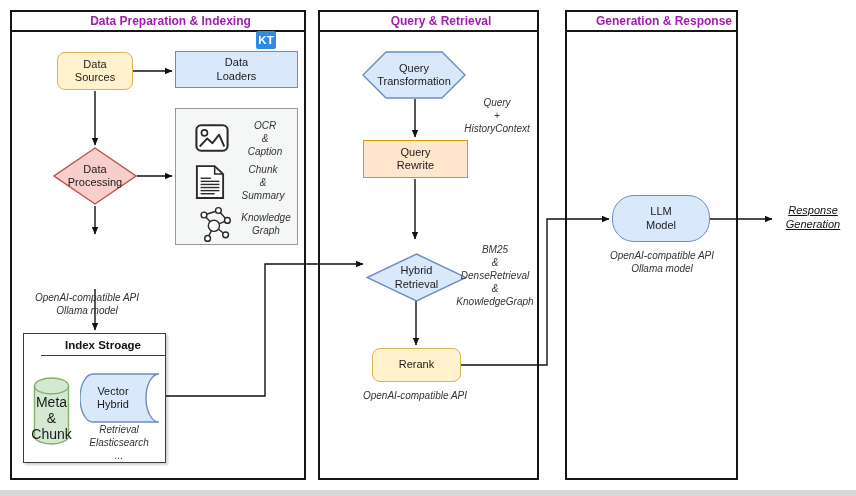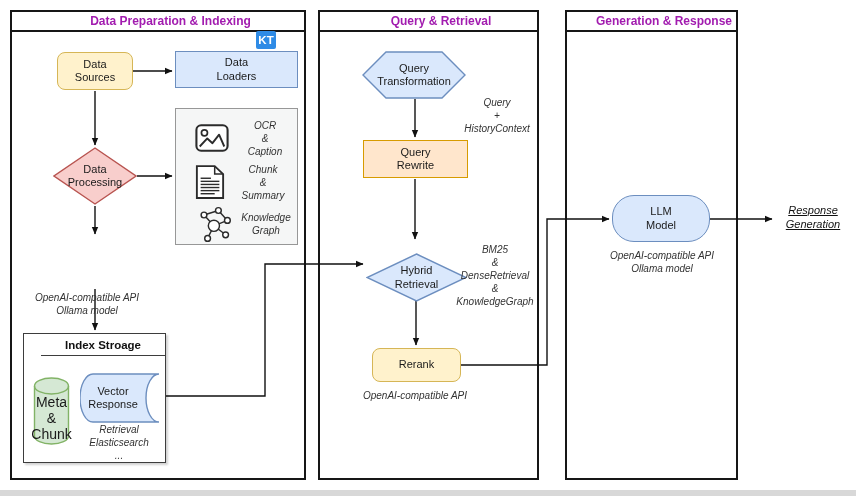--- a/index.html
+++ b/index.html
@@ -166,21 +166,21 @@
       <div class="shape-label" style="top:14px;font-size:14px;line-height:1.15">Meta
 &amp;
 Chunk</div>
     </div>
 
     <div class="shape-wrap" style="left:56px;top:39px;width:80px;height:50px">
       <svg width="80" height="50" viewBox="0 0 80 50">
         <path d="M13,1 L79,1 A13,24 0 0 0 79,49 L13,49 A13,24 0 0 1 13,1 Z" fill="#DAE8FC" stroke="#6C8EBF" stroke-width="1.4"></path>
       </svg>
       <div class="shape-label" style="right:14px">Vector
-Response</div>
+Hybrid</div>
     </div>
 
     <div class="note" style="left:45px;top:89px;width:100px">Retrieval
 Elasticsearch
 ...</div>
   </div>
 
   <div class="shape-wrap" style="left:362px;top:51px;width:104px;height:48px">
     <svg width="104" height="48" viewBox="0 0 104 48">
       <polygon points="24,1 80,1 103,24 80,47 24,47 1,24" fill="#DAE8FC" stroke="#6C8EBF" stroke-width="1.4"></polygon>

